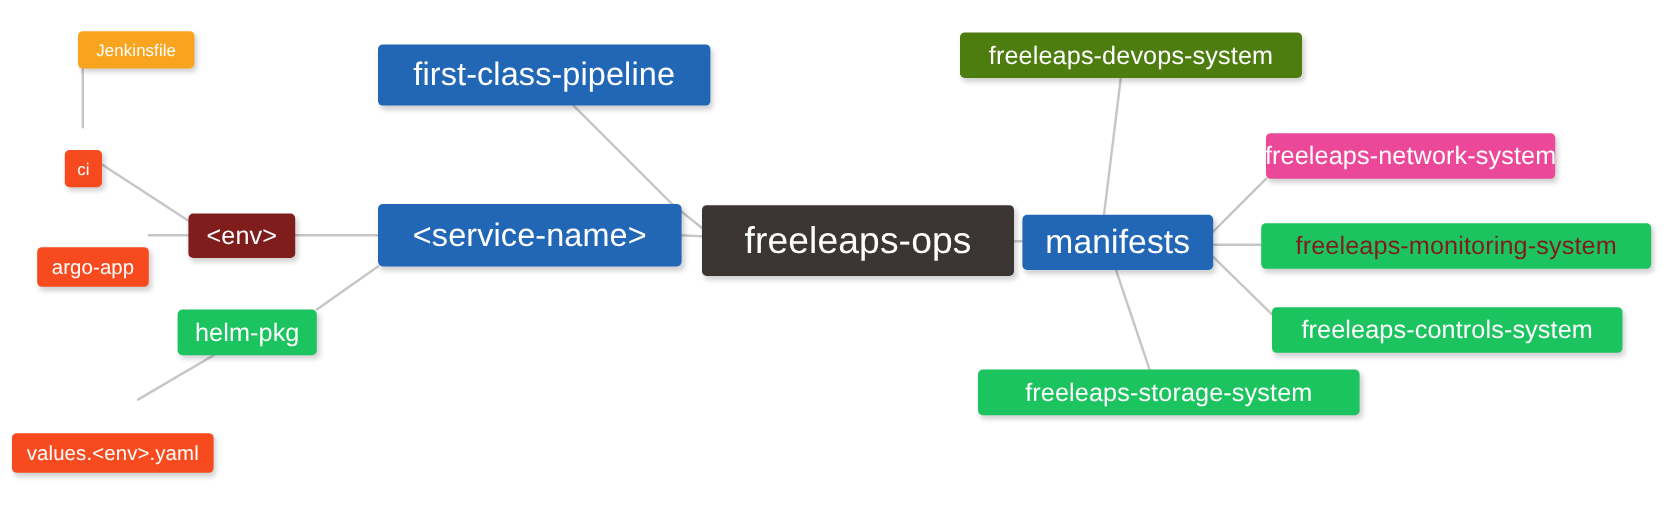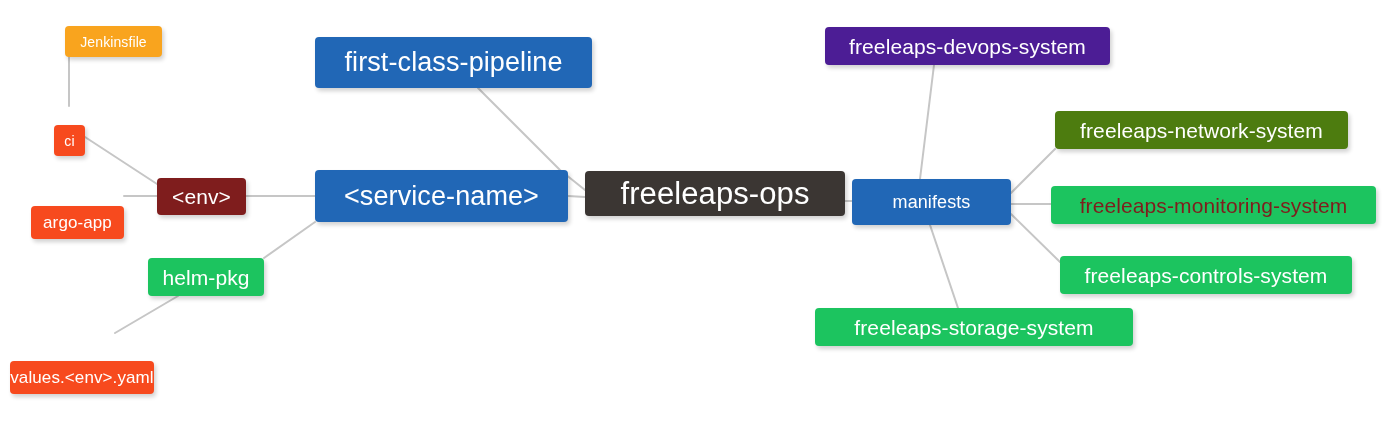--- a/index.html
+++ b/index.html
@@ -42,21 +42,21 @@
     z-index: 2;
   }
   .node-label {
     display: block;
     pointer-events: none;
   }
 
   
   .t-root   { font-size: 31px; }
   .t-major  { font-size: 27px; }
-  .t-mid    { font-size: 18px; }
+  .t-mid    { font-size: 28px; }
   .t-small  { font-size: 21px; }
   .t-tiny   { font-size: 17px; margin-top: 28px; }
   .t-micro  { font-size: 14px; }
 </style>
 </head>
 <body>
 
 <div id="mindmap-canvas">
   <svg id="edge-layer" viewBox="0 0 1390 421" width="1390" height="421" xmlns="http://www.w3.org/2000/svg">
       <path d="M 585 190 L 560 170 L 478 88" fill="none" stroke="#c6c6c6" stroke-width="2" stroke-linecap="round" stroke-linejoin="round"></path>
@@ -68,21 +68,21 @@
       <path d="M 157 196 L 124 196" fill="none" stroke="#c6c6c6" stroke-width="2" stroke-linecap="round" stroke-linejoin="round"></path>
       <path d="M 69 106 L 69 57" fill="none" stroke="#c6c6c6" stroke-width="2" stroke-linecap="round" stroke-linejoin="round"></path>
       <path d="M 178 296 L 115 333" fill="none" stroke="#c6c6c6" stroke-width="2" stroke-linecap="round" stroke-linejoin="round"></path>
       <path d="M 920 179 L 934 65" fill="none" stroke="#c6c6c6" stroke-width="2" stroke-linecap="round" stroke-linejoin="round"></path>
       <path d="M 1011 193 L 1055 149" fill="none" stroke="#c6c6c6" stroke-width="2" stroke-linecap="round" stroke-linejoin="round"></path>
       <path d="M 1011 204 L 1051 204" fill="none" stroke="#c6c6c6" stroke-width="2" stroke-linecap="round" stroke-linejoin="round"></path>
       <path d="M 1011 214 L 1060 262" fill="none" stroke="#c6c6c6" stroke-width="2" stroke-linecap="round" stroke-linejoin="round"></path>
       <path d="M 930 225 L 958 308" fill="none" stroke="#c6c6c6" stroke-width="2" stroke-linecap="round" stroke-linejoin="round"></path>
     </svg>
   <div id="node-layer">
-      <div class="node t-root" style="left: 585px; top: 171px; width: 260px; height: 45px; background: rgb(59, 54, 51); color: rgb(255, 255, 255);">
+      <div class="node t-root" style="left: 585px; top: 171px; width: 260px; height: 59px; background: rgb(59, 54, 51); color: rgb(255, 255, 255);">
         <span class="node-label">freeleaps-ops</span>
       </div>
       <div class="node t-major" style="left: 315px; top: 37px; width: 277px; height: 51px; background: rgb(33, 103, 182); color: rgb(255, 255, 255);">
         <span class="node-label">first-class-pipeline</span>
       </div>
       <div class="node t-major" style="left: 315px; top: 170px; width: 253px; height: 52px; background: rgb(33, 103, 182); color: rgb(255, 255, 255);">
         <span class="node-label">&lt;service-name&gt;</span>
       </div>
       <div class="node t-mid" style="left: 852px; top: 179px; width: 159px; height: 46px; background: rgb(33, 103, 182); color: rgb(255, 255, 255);">
         <span class="node-label">manifests</span>
@@ -95,27 +95,27 @@
       </div>
       <div class="node t-micro" style="left: 54px; top: 106px; width: 31px; height: 31px; background: rgb(247, 74, 30); color: rgb(255, 255, 255); margin-top: 19px;">
         <span class="node-label">ci</span>
       </div>
       <div class="node t-micro" style="left: 20px; top: 26px; width: 97px; height: 31px; background: rgb(249, 164, 30); color: rgb(255, 255, 255); margin-left: 45px;">
         <span class="node-label">Jenkinsfile</span>
       </div>
       <div class="node t-tiny" style="left: 31px; top: 178px; width: 93px; height: 33px; background: rgb(247, 74, 30); color: rgb(255, 255, 255);">
         <span class="node-label">argo-app</span>
       </div>
-      <div class="node t-tiny" style="left: 10px; top: 333px; width: 144px; height: 33px; background: rgb(247, 74, 30); color: rgb(255, 255, 255);">
+      <div class="node t-tiny" style="left: 10px; top: 333px; width: 168px; height: 33px; background: rgb(247, 74, 30); color: rgb(255, 255, 255);">
         <span class="node-label">values.&lt;env&gt;.yaml</span>
       </div>
-      <div class="node t-small" style="left: 800px; top: 27px; width: 285px; height: 38px; background: #4c1d95; color: rgb(255, 255, 255); margin-left: 25px;">
+      <div class="node t-small" style="left: 800px; top: 27px; width: 285px; height: 38px; background: #4d7c0f; color: rgb(255, 255, 255);">
         <span class="node-label">freeleaps-devops-system</span>
       </div>
-      <div class="node t-small" style="left: 1055px; top: 111px; width: 293px; height: 38px; background: #4d7c0f; color: rgb(255, 255, 255);">
+      <div class="node t-small" style="left: 1055px; top: 111px; width: 241px; height: 38px; background: #ec4899; color: rgb(255, 255, 255);">
         <span class="node-label">freeleaps-network-system</span>
       </div>
       <div class="node t-small" style="left: 1051px; top: 186px; width: 325px; height: 38px; background: rgb(28, 196, 95); color: #7f1d1d;">
         <span class="node-label">freeleaps-monitoring-system</span>
       </div>
       <div class="node t-small" style="left: 1060px; top: 256px; width: 292px; height: 38px; background: rgb(28, 196, 95); color: rgb(255, 255, 255);">
         <span class="node-label">freeleaps-controls-system</span>
       </div>
       <div class="node t-small" style="left: 815px; top: 308px; width: 318px; height: 38px; background: rgb(28, 196, 95); color: rgb(255, 255, 255);">
         <span class="node-label">freeleaps-storage-system</span>

